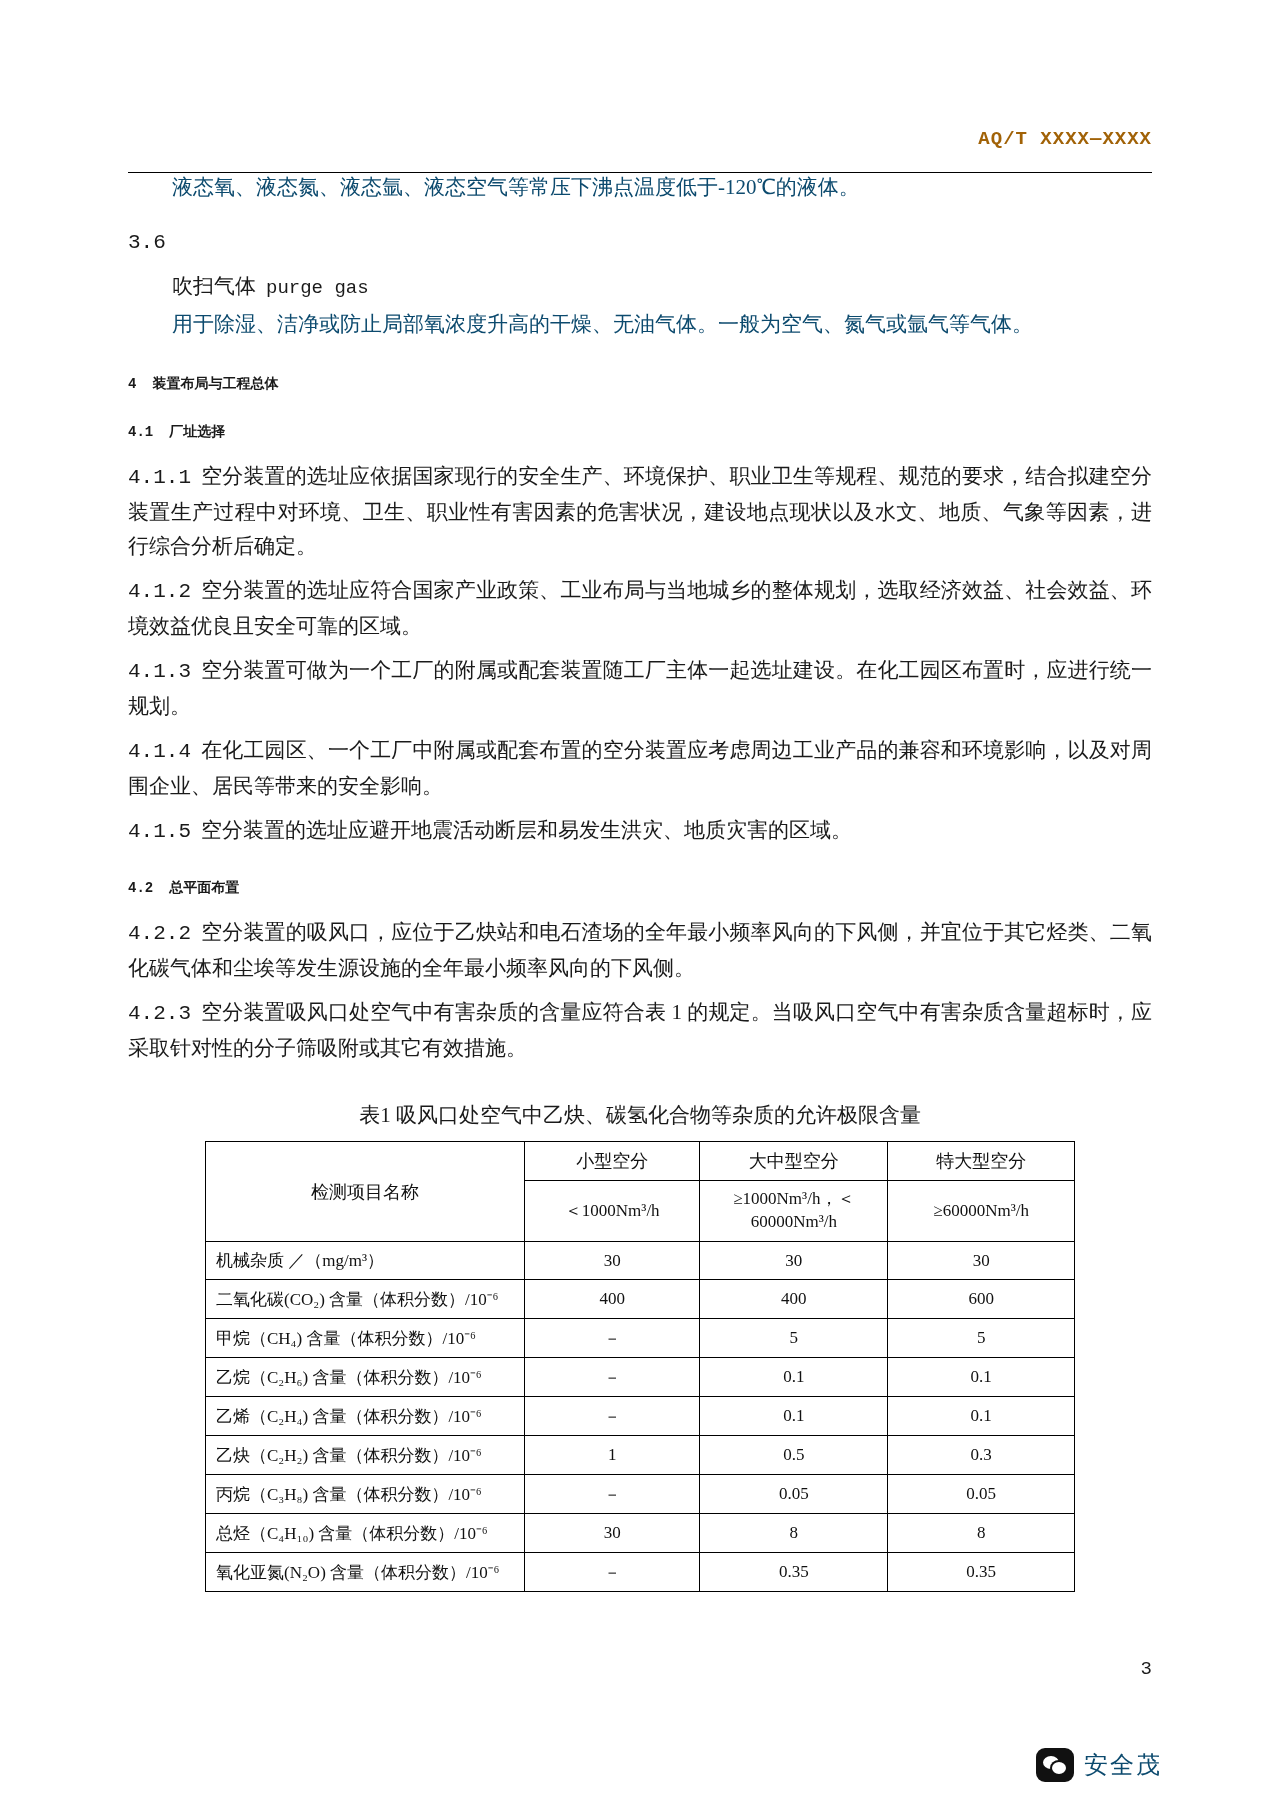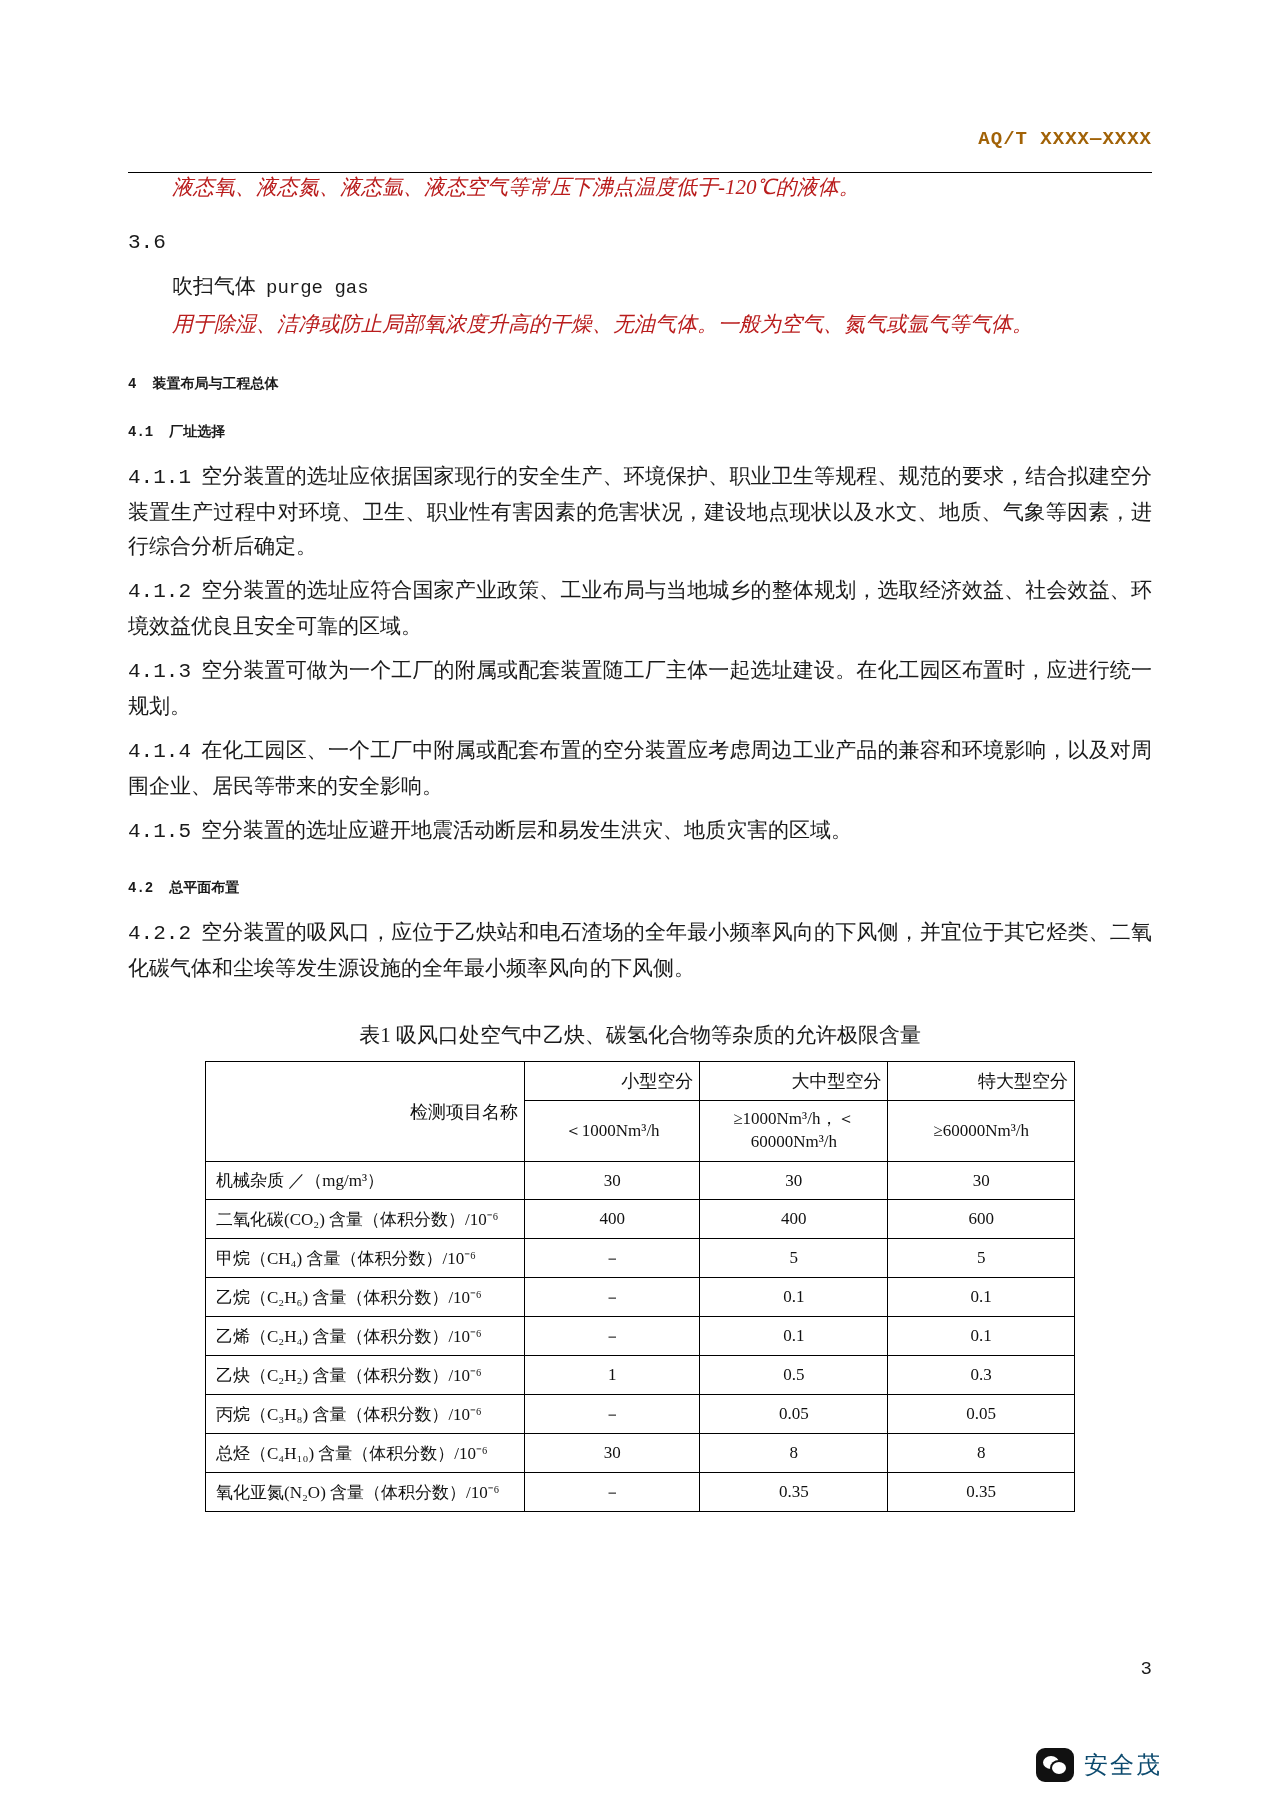--- a/index.html
+++ b/index.html
@@ -45,23 +45,22 @@
     height: 1px;
     background: #000;
   }
   p {
     margin: 0;
   }
   .body-text {
     font-size: 21px;
     line-height: 1.62;
     text-align: justify;
-    color: #b91c1c;
+    color: #0c4a6e;
     margin-bottom: 6px;
-    font-style: italic;
   }
   .indent1 {
     text-indent: 44px;
   }
   .pad-left {
     padding-left: 44px;
   }
   .sec-num-block {
     font-size: 21px;
     line-height: 1.6;
@@ -131,21 +130,21 @@
   }
   table.data .colname {
     text-align: left;
     padding-left: 10px;
     white-space: nowrap;
   }
   table.data .ctr {
     text-align: center;
   }
   table.data .hdr {
-    text-align: right;
+    text-align: center;
     font-size: 18px;
   }
   table.data .hdr-sub {
     text-align: center;
     font-size: 17px;
     line-height: 1.35;
   }
   .page-num {
     position: absolute;
     right: 128px;
@@ -242,20 +241,23 @@
 
     <div class="h2">
       <span class="num">4.2</span><span>总平面布置</span>
     </div>
 
 
     <p class="para">
       <span class="num">4.2.2</span><span>空分装置的吸风口，应位于乙炔站和电石渣场的全年最小频率风向的下风侧，并宜位于其它烃类、二氧化碳气体和尘埃等发生源设施的全年最小频率风向的下风侧。</span>
     </p>
 
+    <p class="para">
+      <span class="num">4.2.3</span><span>空分装置吸风口处空气中有害杂质的含量应符合表 1 的规定。当吸风口空气中有害杂质含量超标时，应采取针对性的分子筛吸附或其它有效措施。</span>
+    </p>
 
     <div class="table-title">表1  吸风口处空气中乙炔、碳氢化合物等杂质的允许极限含量</div>
 
     <table class="data">
       <thead>
         <tr>
           <th class="hdr" rowspan="2" style="width:310px;">检测项目名称</th>
           <th class="hdr" style="width:180px;">小型空分</th>
           <th class="hdr" style="width:190px;">大中型空分</th>
           <th class="hdr" style="width:190px;">特大型空分</th>

